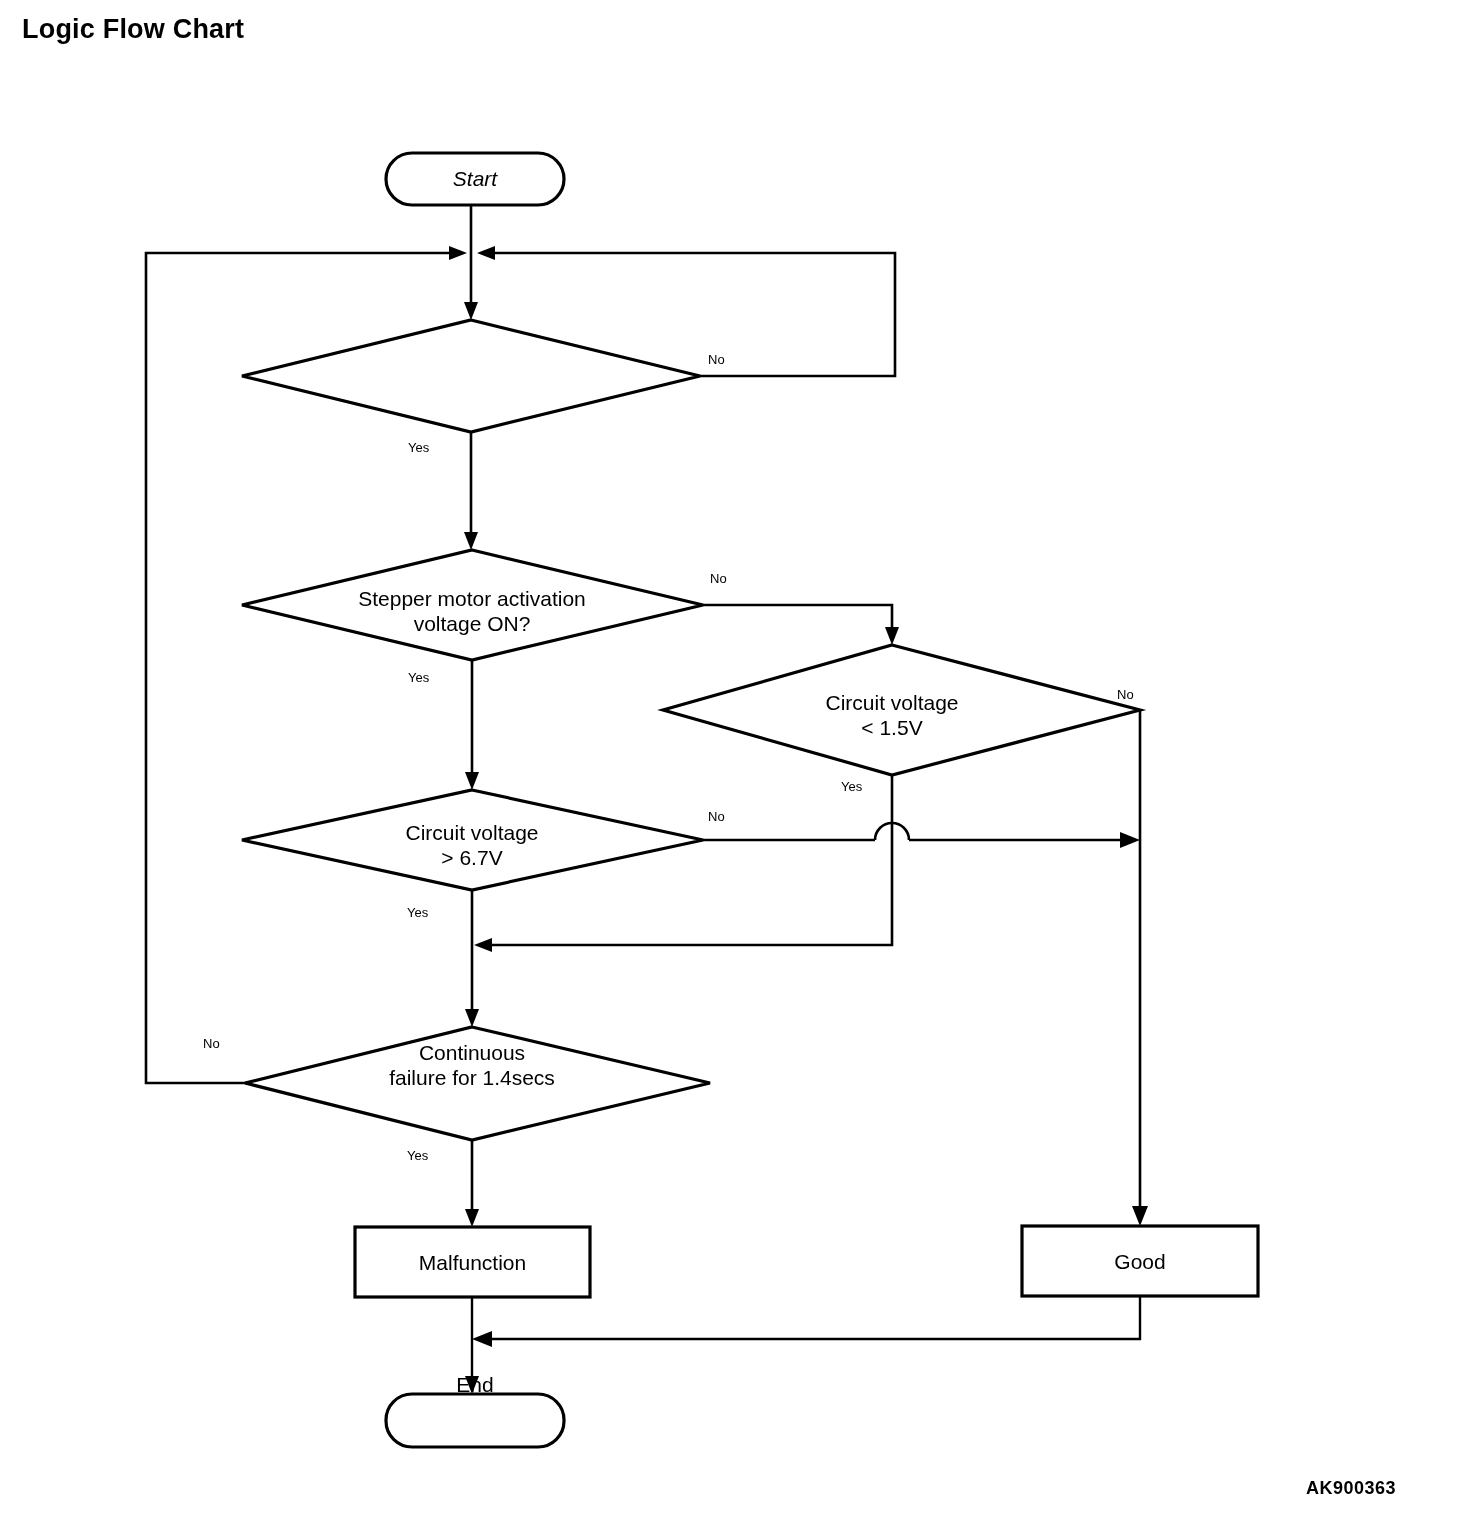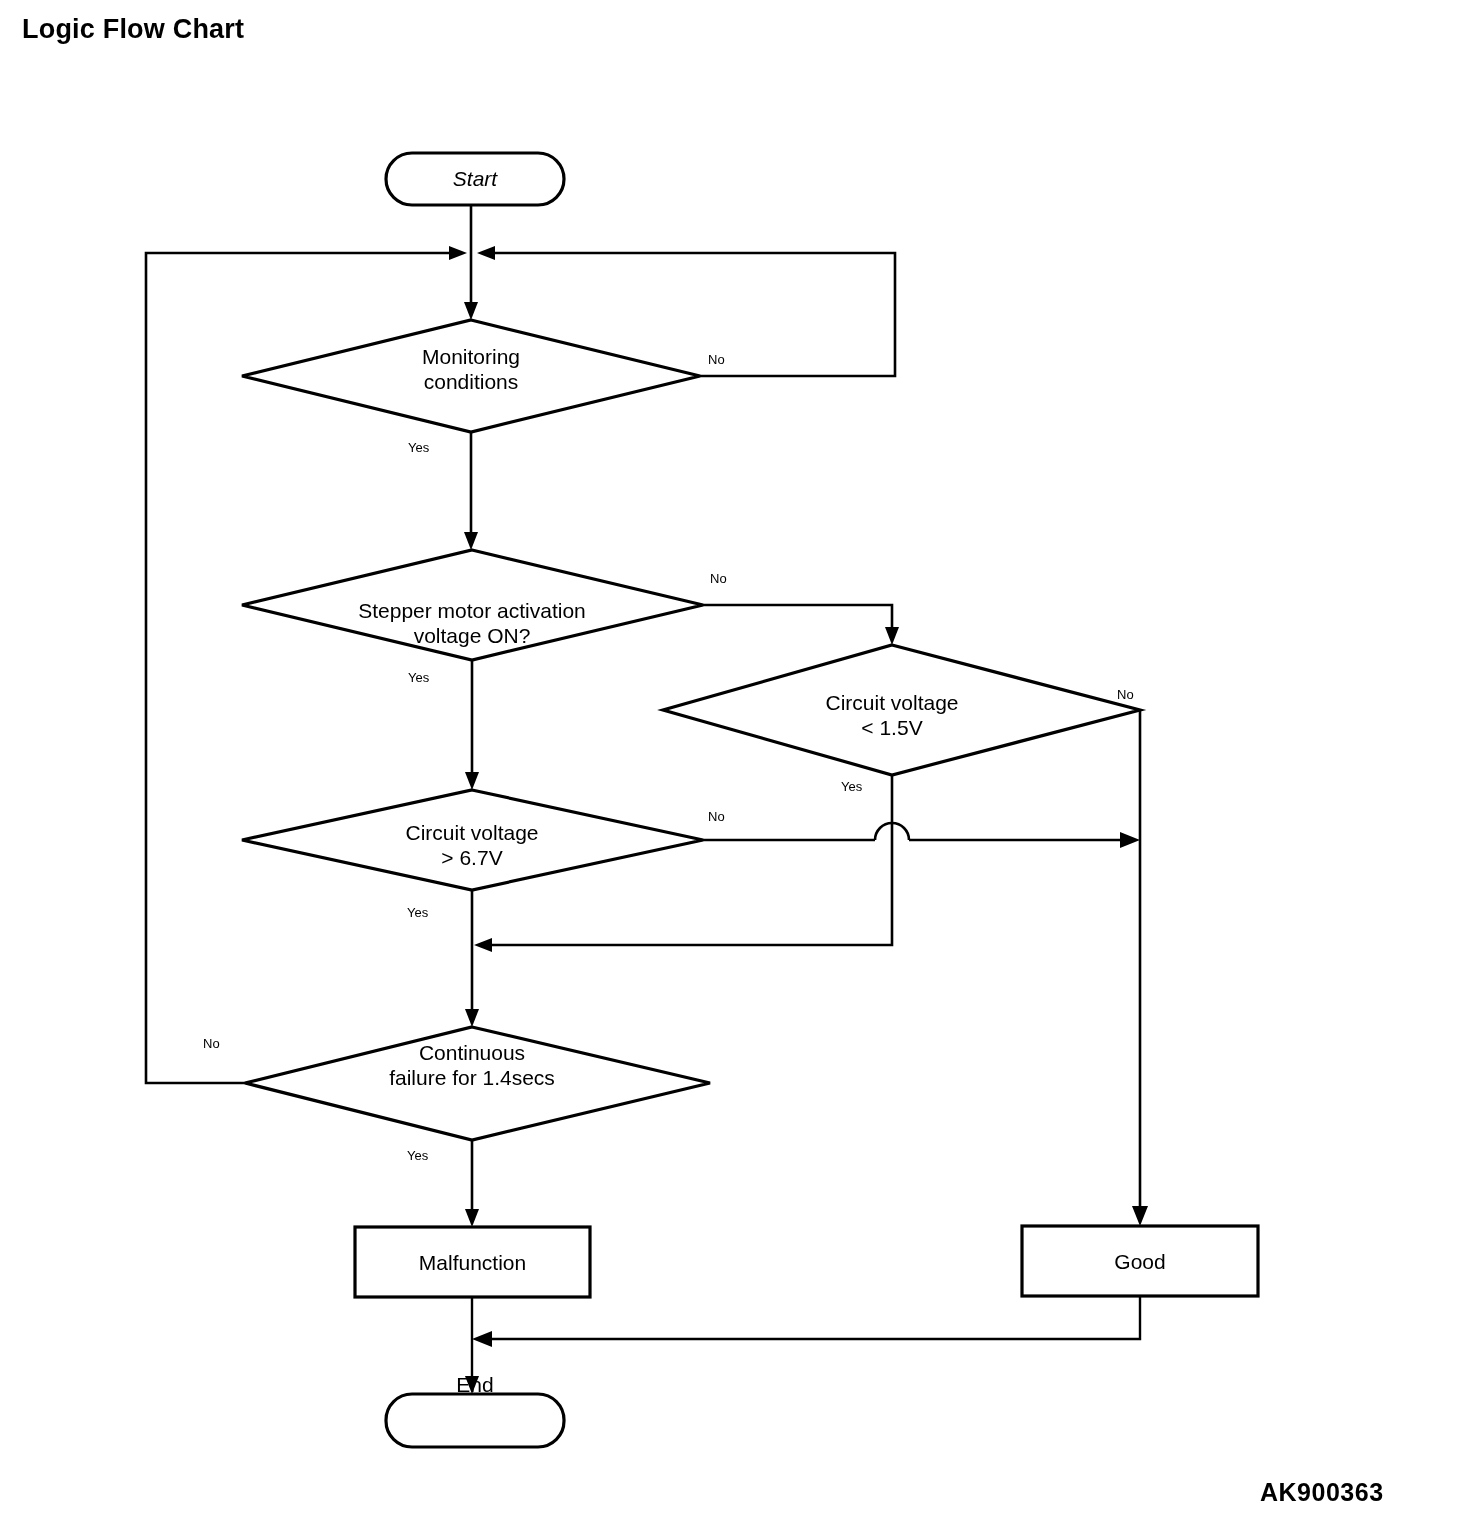--- a/index.html
+++ b/index.html
@@ -10,22 +10,22 @@
     position:relative;
     overflow:hidden;
   }
   #page{position:absolute;left:0;top:0;width:1208px;height:1536px;}
   #title{
     position:absolute;left:22px;top:14px;
     font-size:27px;font-weight:bold;letter-spacing:0.2px;
     white-space:nowrap;
   }
   #code{
-    position:absolute;left:1260px;top:1478px;
-    font-size:25px;font-weight:bold;letter-spacing:0.5px;
+    position:absolute;left:1306px;top:1478px;
+    font-size:18px;font-weight:bold;letter-spacing:0.5px;
     white-space:nowrap;
   }
   #flow{position:absolute;left:0;top:0;width:1472px;height:1536px;}
   .nodetext{
     position:absolute;
     font-size:21px;
     line-height:25px;
     text-align:center;
     white-space:pre;
     pointer-events:none;
@@ -139,23 +139,22 @@
 
     <g>
       <polyline class="connthin" points="1140,1296 1140,1339 484,1339"></polyline>
       <polygon class="ahead" points="472,1339 492,1331 492,1347"></polygon>
     </g>
 
   </svg>
 
   <div class="nodetext" style="left:386px;top:166px;width:178px;font-style:italic;">Start</div>
 
-  <div class="nodetext" style="left:321px;top:344px;width:300px;"><span>Monitoring</span><br><span>conditions</span></div>
 
-  <div class="nodetext" style="left:272px;top:586px;width:400px;margin-top:12px;"><span>Stepper motor activation</span><br><span>voltage ON?</span></div>
+  <div class="nodetext" style="left:272px;top:586px;width:400px;"><span>Stepper motor activation</span><br><span>voltage ON?</span></div>
 
   <div class="nodetext" style="left:322px;top:820px;width:300px;"><span>Circuit voltage</span><br><span>&gt; 6.7V</span></div>
 
   <div class="nodetext" style="left:742px;top:690px;width:300px;"><span>Circuit voltage</span><br><span>&lt; 1.5V</span></div>
 
   <div class="nodetext" style="left:302px;top:1040px;width:340px;"><span>Continuous</span><br><span>failure for 1.4secs</span></div>
 
   <div class="nodetext" style="left:355px;top:1250px;width:235px;">Malfunction</div>
 
   <div class="nodetext" style="left:1022px;top:1249px;width:236px;">Good</div>

